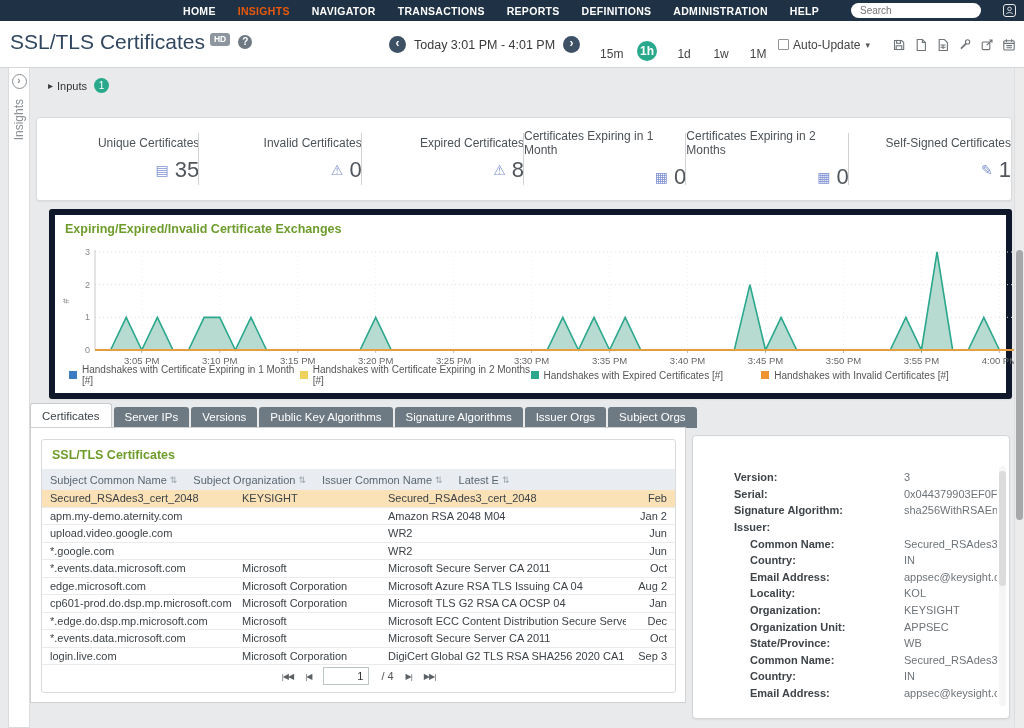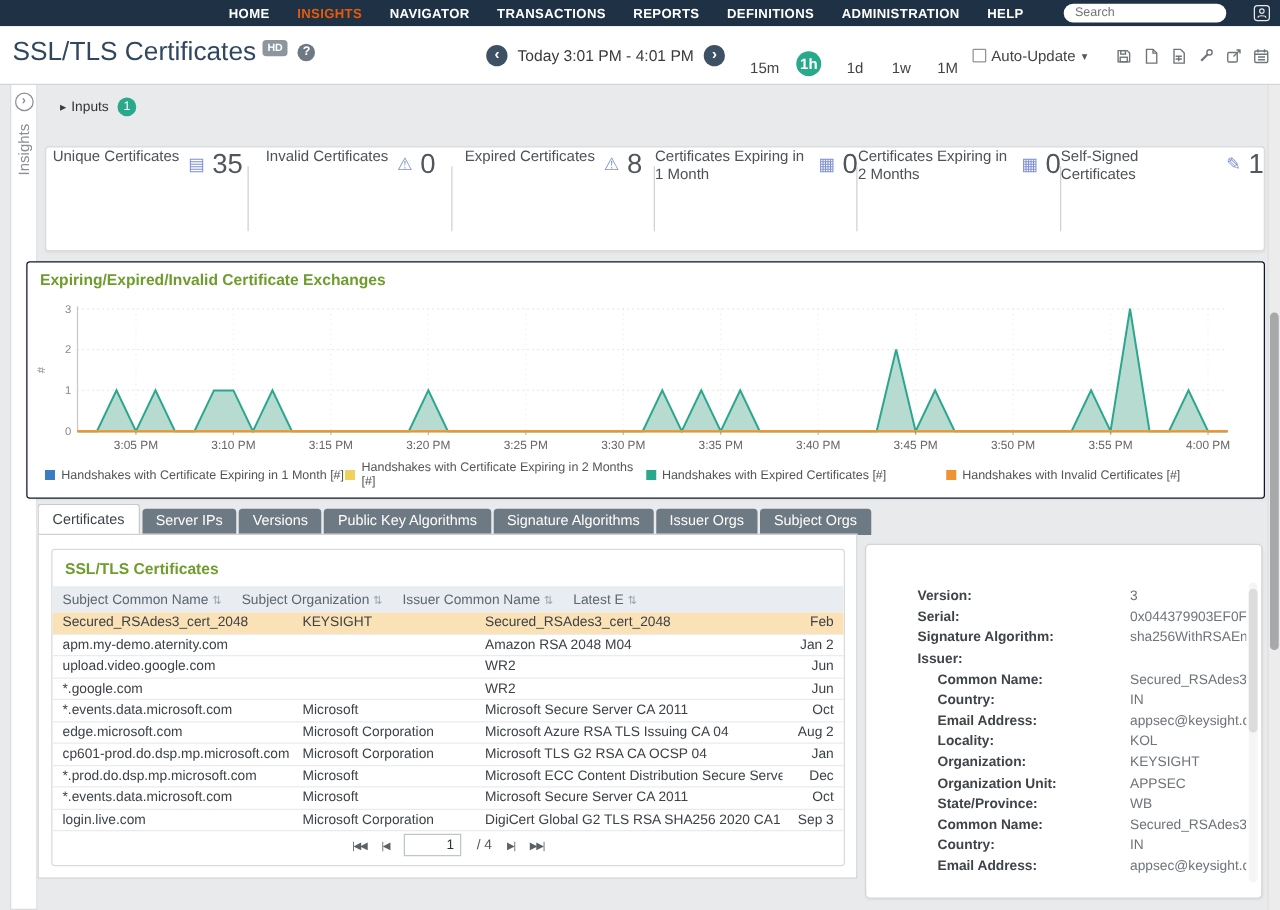--- a/index.html
+++ b/index.html
@@ -47,28 +47,28 @@
   .inputs-caret { font-size:10px; color:#3a3a3a; margin-right:4px; }
   .inputs-label { font-size:11px; color:#333; }
   .inputs-badge { width:15px; height:15px; border-radius:50%; background:#29a98b; color:#fff; font-size:10px;
     text-align:center; line-height:15px; margin-left:7px; }
   .filter-pill { margin-left:20px; background:#fff; border:1px solid #cfd2d5; border-radius:4px;
     padding:3px 8px; font-size:11px; color:#555; display:flex; align-items:center; cursor:default; }
   .pill-x { color:#a9adb1; margin-left:7px; font-size:10px; cursor:pointer; }
   
   .cards { position:absolute; left:36px; right:12px; top:49px; height:84px; background:#fff;
     border:1px solid #d9dbdd; border-radius:3px; display:flex; box-shadow:0 1px 2px rgba(0,0,0,.05); }
-  .card { flex:1; position:relative; display:flex; flex-direction:row; align-items:flex-start; justify-content:center; gap:7px;border-radius:26px; }
+  .card { flex:1; position:relative; display:flex; flex-direction:column; align-items:flex-end; justify-content:center; gap:7px;border-radius:26px; }
   .card:not(:last-child)::after { content:''; position:absolute; right:0; top:15px; bottom:15px; width:1px; background:#cfd1d3; }
   .card-label { font-size:12px; color:#4c5257; }
   .card-value { font-size:22px; color:#50565c; display:flex; align-items:center; gap:6px; }
   .card-icon { font-size:14px; color:#7e90d2; line-height:1; }
   
-  .chart-panel { position:absolute; left:21px; right:12px; top:141px; height:190px; background:#fff;
-    border:1px solid #0f172a; border-radius:3px; box-shadow:0 1px 2px rgba(0,0,0,.05); }
+  .chart-panel { position:absolute; left:49px; right:12px; top:141px; height:190px; background:#fff;
+    border:6px solid #0f172a; border-radius:3px; box-shadow:0 1px 2px rgba(0,0,0,.05); }
   .chart-title { position:absolute; left:10px; top:7px; font-size:12.5px; font-weight:bold; color:#6f9d2d; }
   #chart-svg { position:absolute; left:4px; top:29px; width:966px; height:130px; }
   #chart-svg text { font-family:"Liberation Sans", sans-serif; }
   .legend { position:absolute; left:14px; right:14px; bottom:7px; display:flex; }
   .legend-item { flex:1; display:flex; align-items:center; gap:5px; font-size:10px; color:#555; }
   .legend-sq { width:8px; height:8px; flex:none; }
   
   .tabs { position:absolute; left:30px; top:334px; display:flex; gap:2px; align-items:flex-end; }
   .tab { background:#6e7a83; color:#fff; font-size:11.5px; padding:4px 11px 5px; border-radius:3px 3px 0 0; cursor:pointer; }
   .tab.active { background:#fff; color:#3c4349; border:1px solid #c8cacc; border-bottom:1px solid #fff; padding:6px 11px; position:relative; top:1px; }
@@ -401,21 +401,21 @@
           </div>
 
           <div class="trow">
             <span class="td c0">cp601-prod.do.dsp.mp.microsoft.com</span>
             <span class="td c1">Microsoft Corporation</span>
             <span class="td c2">Microsoft TLS G2 RSA CA OCSP 04</span>
             <span class="td c3">Jan</span>
           </div>
 
           <div class="trow">
-            <span class="td c0">*.prod.do.dsp.mp.microsoft.com</span>
+            <span class="td c0">*.edge.do.dsp.mp.microsoft.com</span>
             <span class="td c1">Microsoft</span>
             <span class="td c2">Microsoft ECC Content Distribution Secure Server CA 2.1</span>
             <span class="td c3">Dec</span>
           </div>
 
           <div class="trow">
             <span class="td c0">*.events.data.microsoft.com</span>
             <span class="td c1">Microsoft</span>
             <span class="td c2">Microsoft Secure Server CA 2011</span>
             <span class="td c3">Oct</span>

